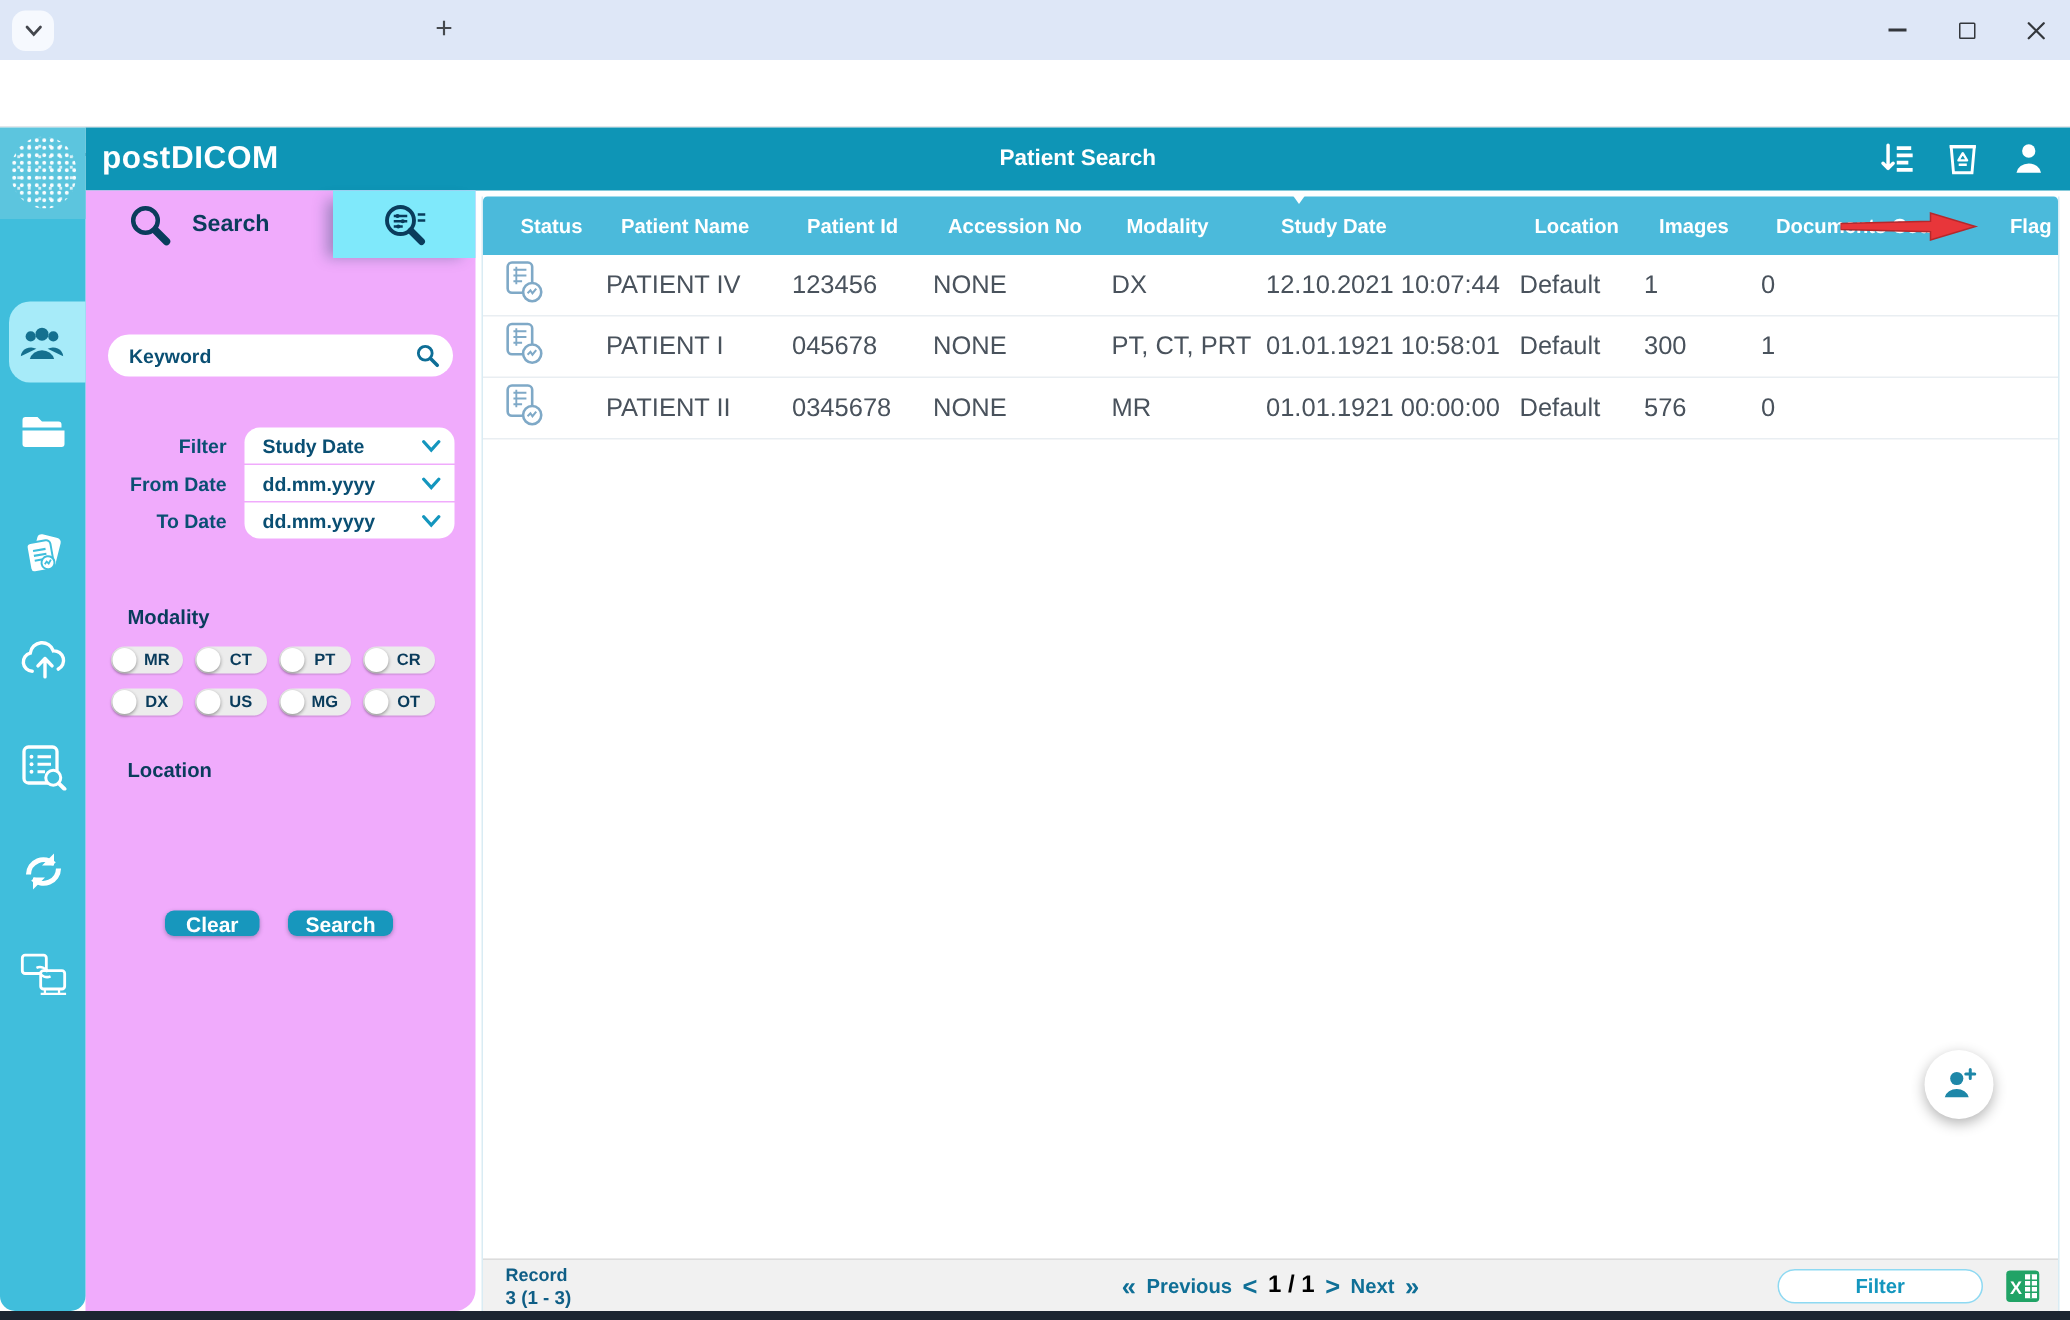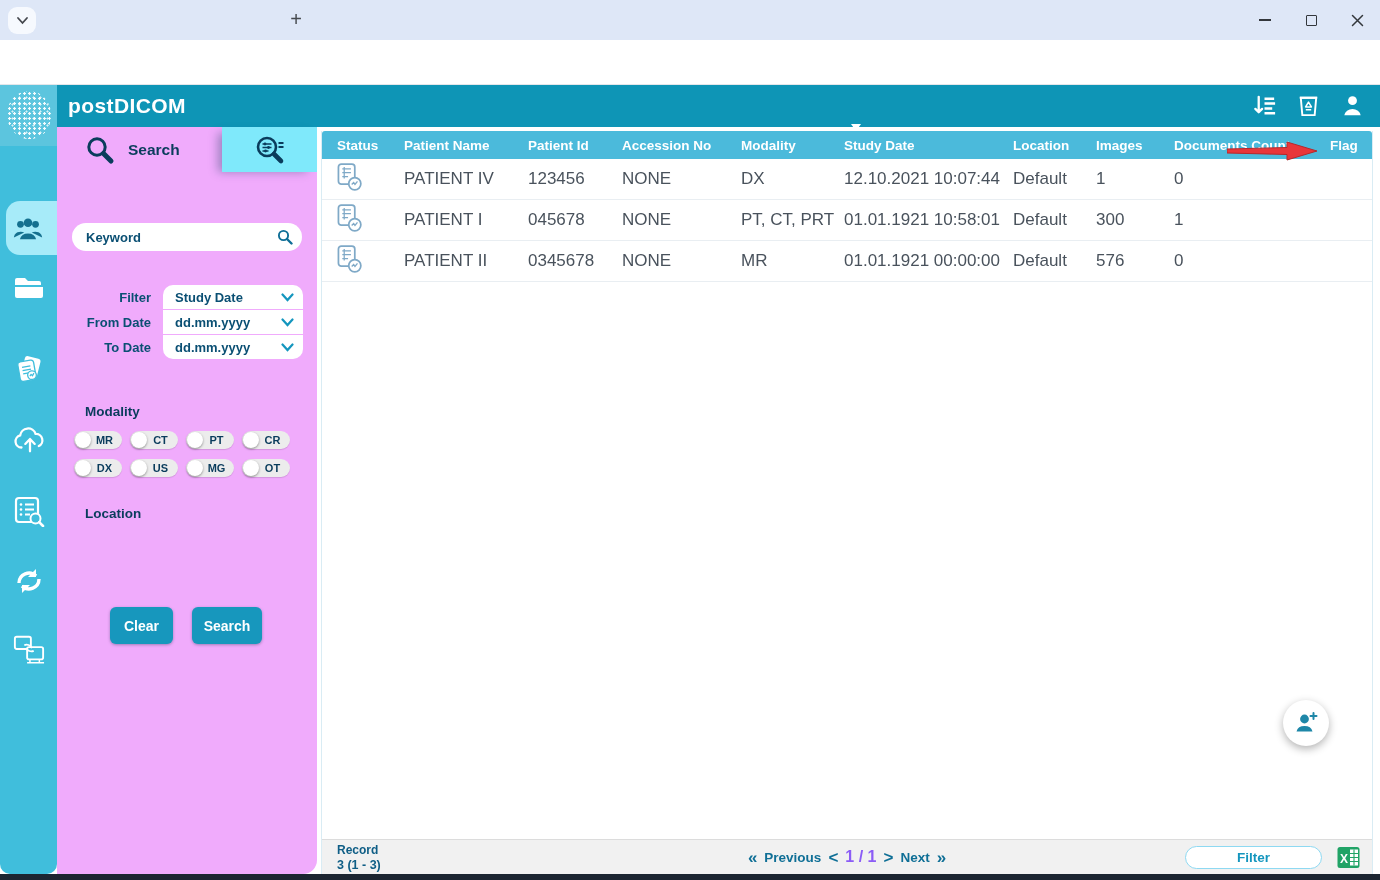--- a/index.html
+++ b/index.html
@@ -71,44 +71,44 @@
   .sec-label { position:absolute; left:28px; font-size:13.5px; font-weight:700; color:#0a3c5c; }
   .pill-grid { position:absolute; left:17px; top:304px; width:226px; display:flex; flex-wrap:wrap; gap:10px 8px; }
   .mpill { width:48px; height:18px; background:#ececec; border-radius:9px; position:relative; box-shadow:0 1px 1px rgba(0,0,0,.12); display:flex; align-items:center; justify-content:center; padding-left:13px; }
   .mknob { position:absolute; left:1px; top:1px; width:16px; height:16px; border-radius:50%; background:#fff; box-shadow:0 1px 2.5px rgba(0,0,0,.4); }
   .mpill-label { font-size:11px; font-weight:700; color:#0a3c5c; }
 
   .location-field { position:absolute; left:15px; top:404px; width:230px; height:28px; background:#fff; border-radius:14px; display:flex; align-items:center; padding-left:15px; }
   .location-value { font-size:13.5px; font-weight:700; color:#0a3c5c; }
   .lchev { position:absolute; right:12px; top:10px; }
 
-  .btn { position:absolute; top:480px; height:37px; background:#1797bd; border:none; border-radius:6px; color:#fff; font-family:"Liberation Sans",sans-serif; font-size:14px; font-weight:600; box-shadow:0 1px 3px rgba(0,40,60,.35); cursor:pointer; }
+  .btn { position:absolute; top:480px; height:17px; background:#1797bd; border:none; border-radius:6px; color:#fff; font-family:"Liberation Sans",sans-serif; font-size:14px; font-weight:600; box-shadow:0 1px 3px rgba(0,40,60,.35); cursor:pointer; }
   .btn-clear { left:53px; width:63px; }
   .btn-search { left:135px; width:70px; }
 
   
   .table-wrap { position:absolute; left:321px; top:131px; width:1052px; bottom:6px; background:#fff; border-left:1px solid #d9ecf4; border-right:1px solid #d9ecf4; display:flex; flex-direction:column; }
-  .thead { height:28px; flex:none; background:#4bbadb; border-radius:3px 3px 0 0; display:grid; grid-template-columns:67px 124px 94px 119px 103px 169px 83px 78px 156px 1fr; align-items:center; padding-left:15px; position:relative; }
+  .thead { height:39px; flex:none; background:#4bbadb; border-radius:3px 3px 0 0; display:grid; grid-template-columns:67px 124px 94px 119px 103px 169px 83px 78px 156px 1fr; align-items:center; padding-left:25px; position:relative; }
   .th { color:#fff; font-size:13.5px; font-weight:600; position:relative; }
   .sort-tri { position:absolute; left:7px; top:-14px; width:0; height:0; border-left:5px solid transparent; border-right:5px solid transparent; border-top:7px solid #fff; }
   .tbody { flex:1; position:relative; }
   .trow { height:41px; display:grid; grid-template-columns:67px 124px 94px 119px 103px 169px 83px 78px 156px 1fr; align-items:center; padding-left:15px; border-bottom:1px solid #e9eef2; }
   .td { font-size:17px; color:#49525c; }
   .red-arrow { position:absolute; left:905px; top:9px; z-index:5; }
 
   .fab { position:absolute; right:43px; bottom:93px; width:46px; height:46px; border-radius:50%; background:#fff; box-shadow:0 3px 9px rgba(0,0,0,.3); display:flex; align-items:center; justify-content:center; cursor:pointer; }
 
   .tfoot { height:35px; flex:none; background:#f1f1f1; border-top:1px solid #dcdcdc; position:relative; }
   .record-block { position:absolute; left:15px; top:3px; line-height:1.22; }
   .record-label { font-size:12px; font-weight:600; color:#0f5e86; display:block; }
   .record-count { font-size:12.5px; font-weight:700; color:#0f5e86; display:block; }
   .pagination { position:absolute; left:0; right:0; top:0; bottom:0; display:flex; align-items:center; justify-content:center; gap:7px; }
   .pg-glyph { font-size:17px; font-weight:700; color:#0f6f96; line-height:1; }
   .pg-label { font-size:13.5px; font-weight:600; color:#0f6f96; }
-  .pg-page { font-size:16px; font-weight:700; color:#8b5cf6; }
+  .pg-page { font-size:16px; font-weight:700; color:#000000; }
   .filter-btn { position:absolute; right:50px; top:6px; width:137px; height:23px; background:#fff; border:1.6px solid #8ed9f2; border-radius:12px; color:#1496be; font-family:"Liberation Sans",sans-serif; font-size:13.5px; font-weight:600; cursor:pointer; }
   .excel-ic { position:absolute; right:12px; top:6px; }
 
   .bottom-strip { position:absolute; left:0; bottom:0; width:1380px; height:6px; background:#1c2531; z-index:4; }
 </style>
 </head>
 <body>
 
 <div class="tabstrip">
   <div class="tab-search-btn">
@@ -159,20 +159,21 @@
         <circle cx="10" cy="7.6" r="2.5" fill="#1a73e8"></circle>
         <path d="M4.8 15.6 a5.4 4.6 0 0 1 10.4 0 z" fill="#1a73e8"></path>
       </svg>
     <span class="guest-label">Guest</span>
   </div>
   <div class="kebab">⋮</div>
 </div>
 
 <div class="app-header">
   <span class="brand">postDICOM</span>
+  <div class="page-title">Patient Search</div>
   <div class="hdr-icons">
     <svg class="hdr-ic" viewBox="0 0 28 28">
         <path d="M8 5 V21 M8 21 L4.5 17.5 M8 21 L11.5 17.5" stroke="#fff" stroke-width="2.4" fill="none" stroke-linecap="round" stroke-linejoin="round"></path>
         <path d="M14 7 H24 M14 12 H25 M14 17 H22 M14 22 H25" stroke="#fff" stroke-width="2.6"></path>
       </svg>
     <svg class="hdr-ic" viewBox="0 0 28 28">
         <path d="M6 6 H22 L20.4 24 H7.6 Z" fill="none" stroke="#fff" stroke-width="2"></path>
         <path d="M5 6 H23" stroke="#fff" stroke-width="2.2"></path>
         <path d="M14 10.5 l-3 5 h6 z M11.2 18.5 h5.6" fill="none" stroke="#fff" stroke-width="1.6" stroke-linejoin="round"></path>
       </svg>

